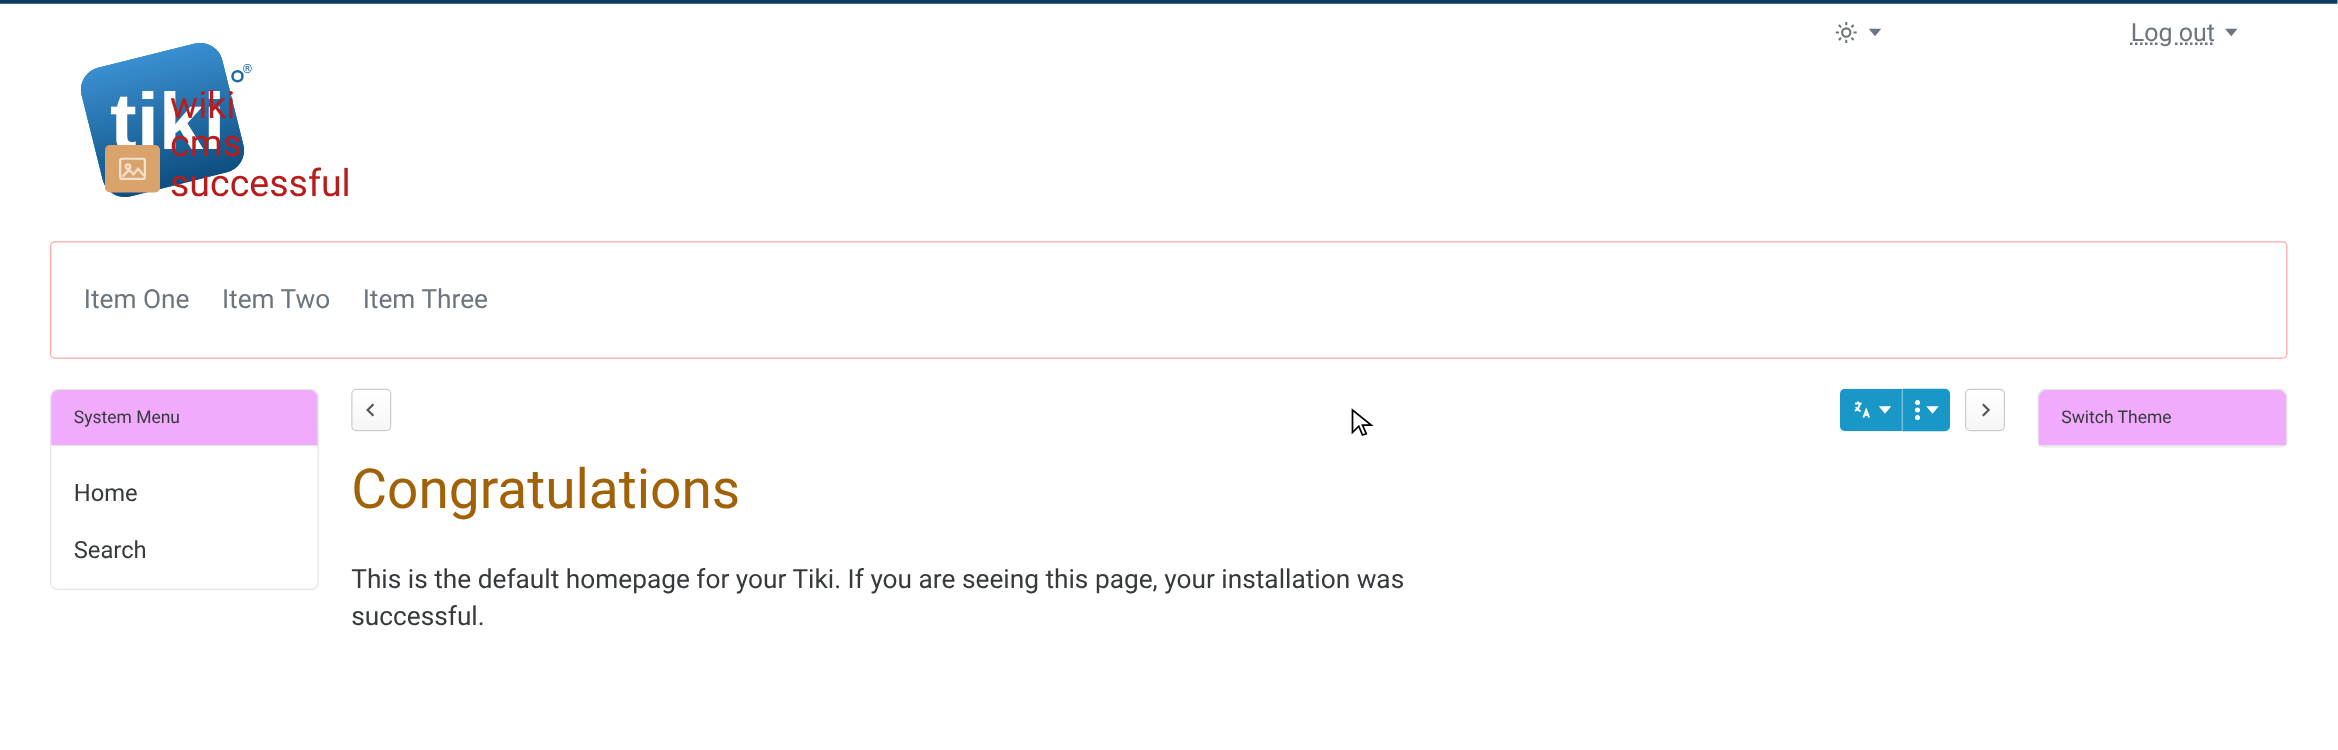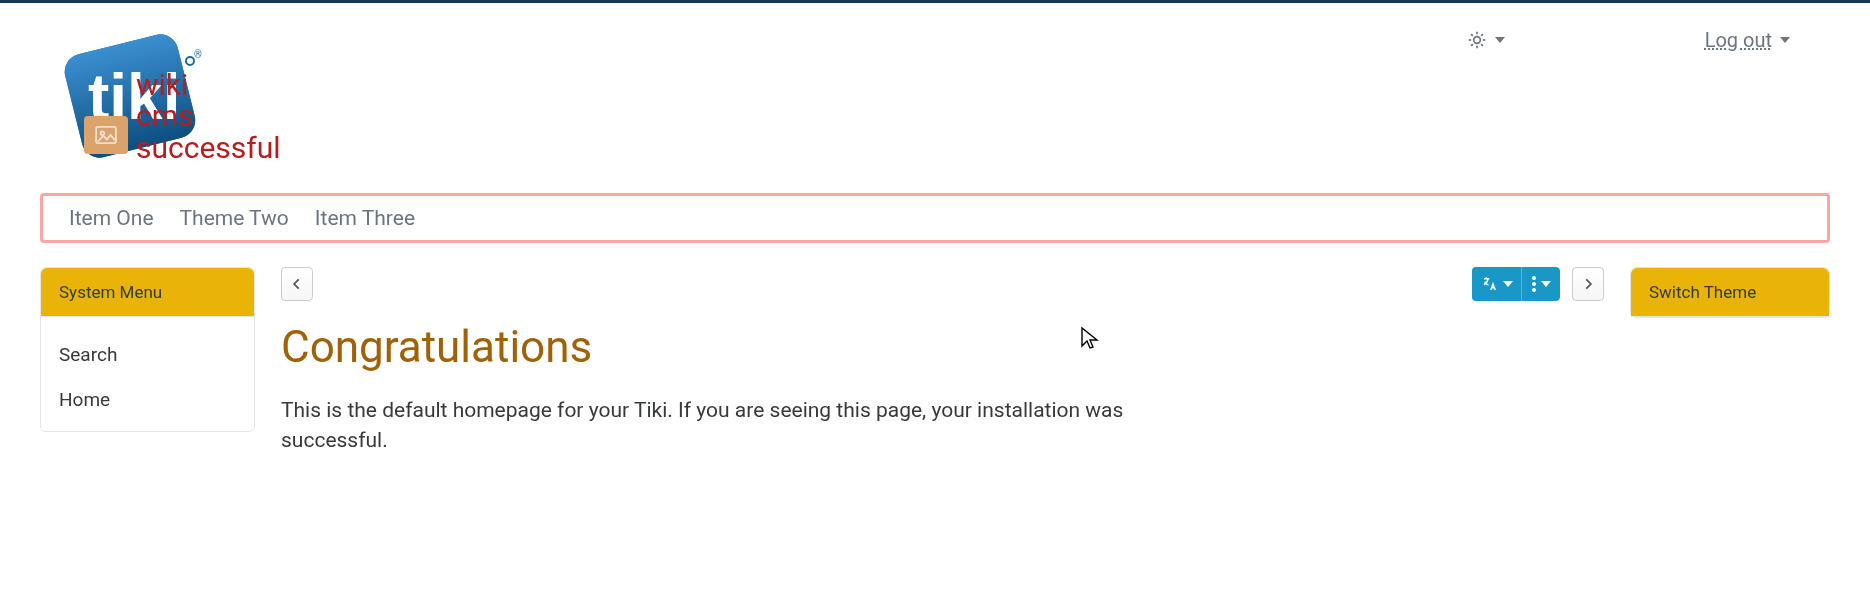--- a/index.html
+++ b/index.html
@@ -11,21 +11,21 @@
     width: 1870px;
     height: 600px;
     overflow: hidden;
   }
   .wrap {
     padding: 0 40px;
   }
   
   .top-utils {
     position: absolute;
-    top: 28px;
+    top: 14px;
     right: 80px;
     display: flex;
     align-items: center;
     gap: 200px;
     font-size: 20px;
     color: #6c757d;
   }
   .top-utils .util {
     display: inline-flex;
     align-items: center;
@@ -66,23 +66,23 @@
   .logo-text {
     font-size: 30px;
     line-height: 1.05;
     color: #b91c1c;
     margin-left: -6px;
     margin-top: 40px;
   }
 
   
   .navbar {
-    border: 3px solid #fca5a5;
+    border: 1px solid #fca5a5;
     border-radius: 4px;
-    padding: 10px 26px;
+    padding: 34px 26px;
     margin-top: 12px;
     display: flex;
     gap: 26px;
     font-size: 21px;
     color: #6c757d;
   }
   .navbar .navitem { cursor: pointer; }
 
   
   .cols {
@@ -93,24 +93,24 @@
   }
   .sidebar-left, .sidebar-right {
     border: 1px solid #e5e5e5;
     border-radius: 6px;
     background: #fff;
     width: 215px;
     flex: 0 0 215px;
   }
   .sidebar-right { width: 200px; flex: 0 0 200px; }
   .card-header {
-    background: #eab308;
+    background: #f0abfc;
     border-bottom: 1px solid #e5e5e5;
     padding: 14px 18px;
-    font-size: 17px;
+    font-size: 14px;
     color: #373a3c;
     border-radius: 6px 6px 0 0;
   }
   .card-body {
     padding: 4px 0 20px 0;
   }
   .menu-item {
     padding: 22px 18px 0 18px;
     font-size: 19px;
     color: #373a3c;
@@ -149,21 +149,21 @@
   }
   .page-title {
     font-size: 44px;
     font-weight: 400;
     margin-top: 20px;
     color: #a16207;
   }
   .page-intro {
     font-size: 21px;
     color: #373a3c;
-    margin-top: 22px;
+    margin-top: 32px;
     max-width: 880px;
     line-height: 1.45;
   }
 
   .theme-select {
     margin: 18px;
     display:flex;
     align-items:center;
     justify-content: space-between;
     border: 1px solid #ccc;
@@ -234,31 +234,31 @@
     </span>
     <div class="logo-text">
       <div>wiki</div>
       <div>cms</div>
       <div>successful</div>
     </div>
   </div>
 
   <div class="navbar">
     <span class="navitem">Item One</span>
-    <span class="navitem">Theme Two</span>
+    <span class="navitem">Item Two</span>
     <span class="navitem">Item Three</span>
   </div>
 
   <div class="cols">
 
     <div class="sidebar-left">
       <div class="card-header">System Menu</div>
       <div class="card-body">
+        <div class="menu-item">Home</div>
         <div class="menu-item">Search</div>
-        <div class="menu-item">Home</div>
       </div>
     </div>
 
     <div class="center">
       <div class="center-top">
         <span class="btn">
           <svg width="14" height="14" viewBox="0 0 24 24" fill="none" stroke="#555" stroke-width="3">
               <polyline points="15 4 7 12 15 20"></polyline>
             </svg>
         </span>

